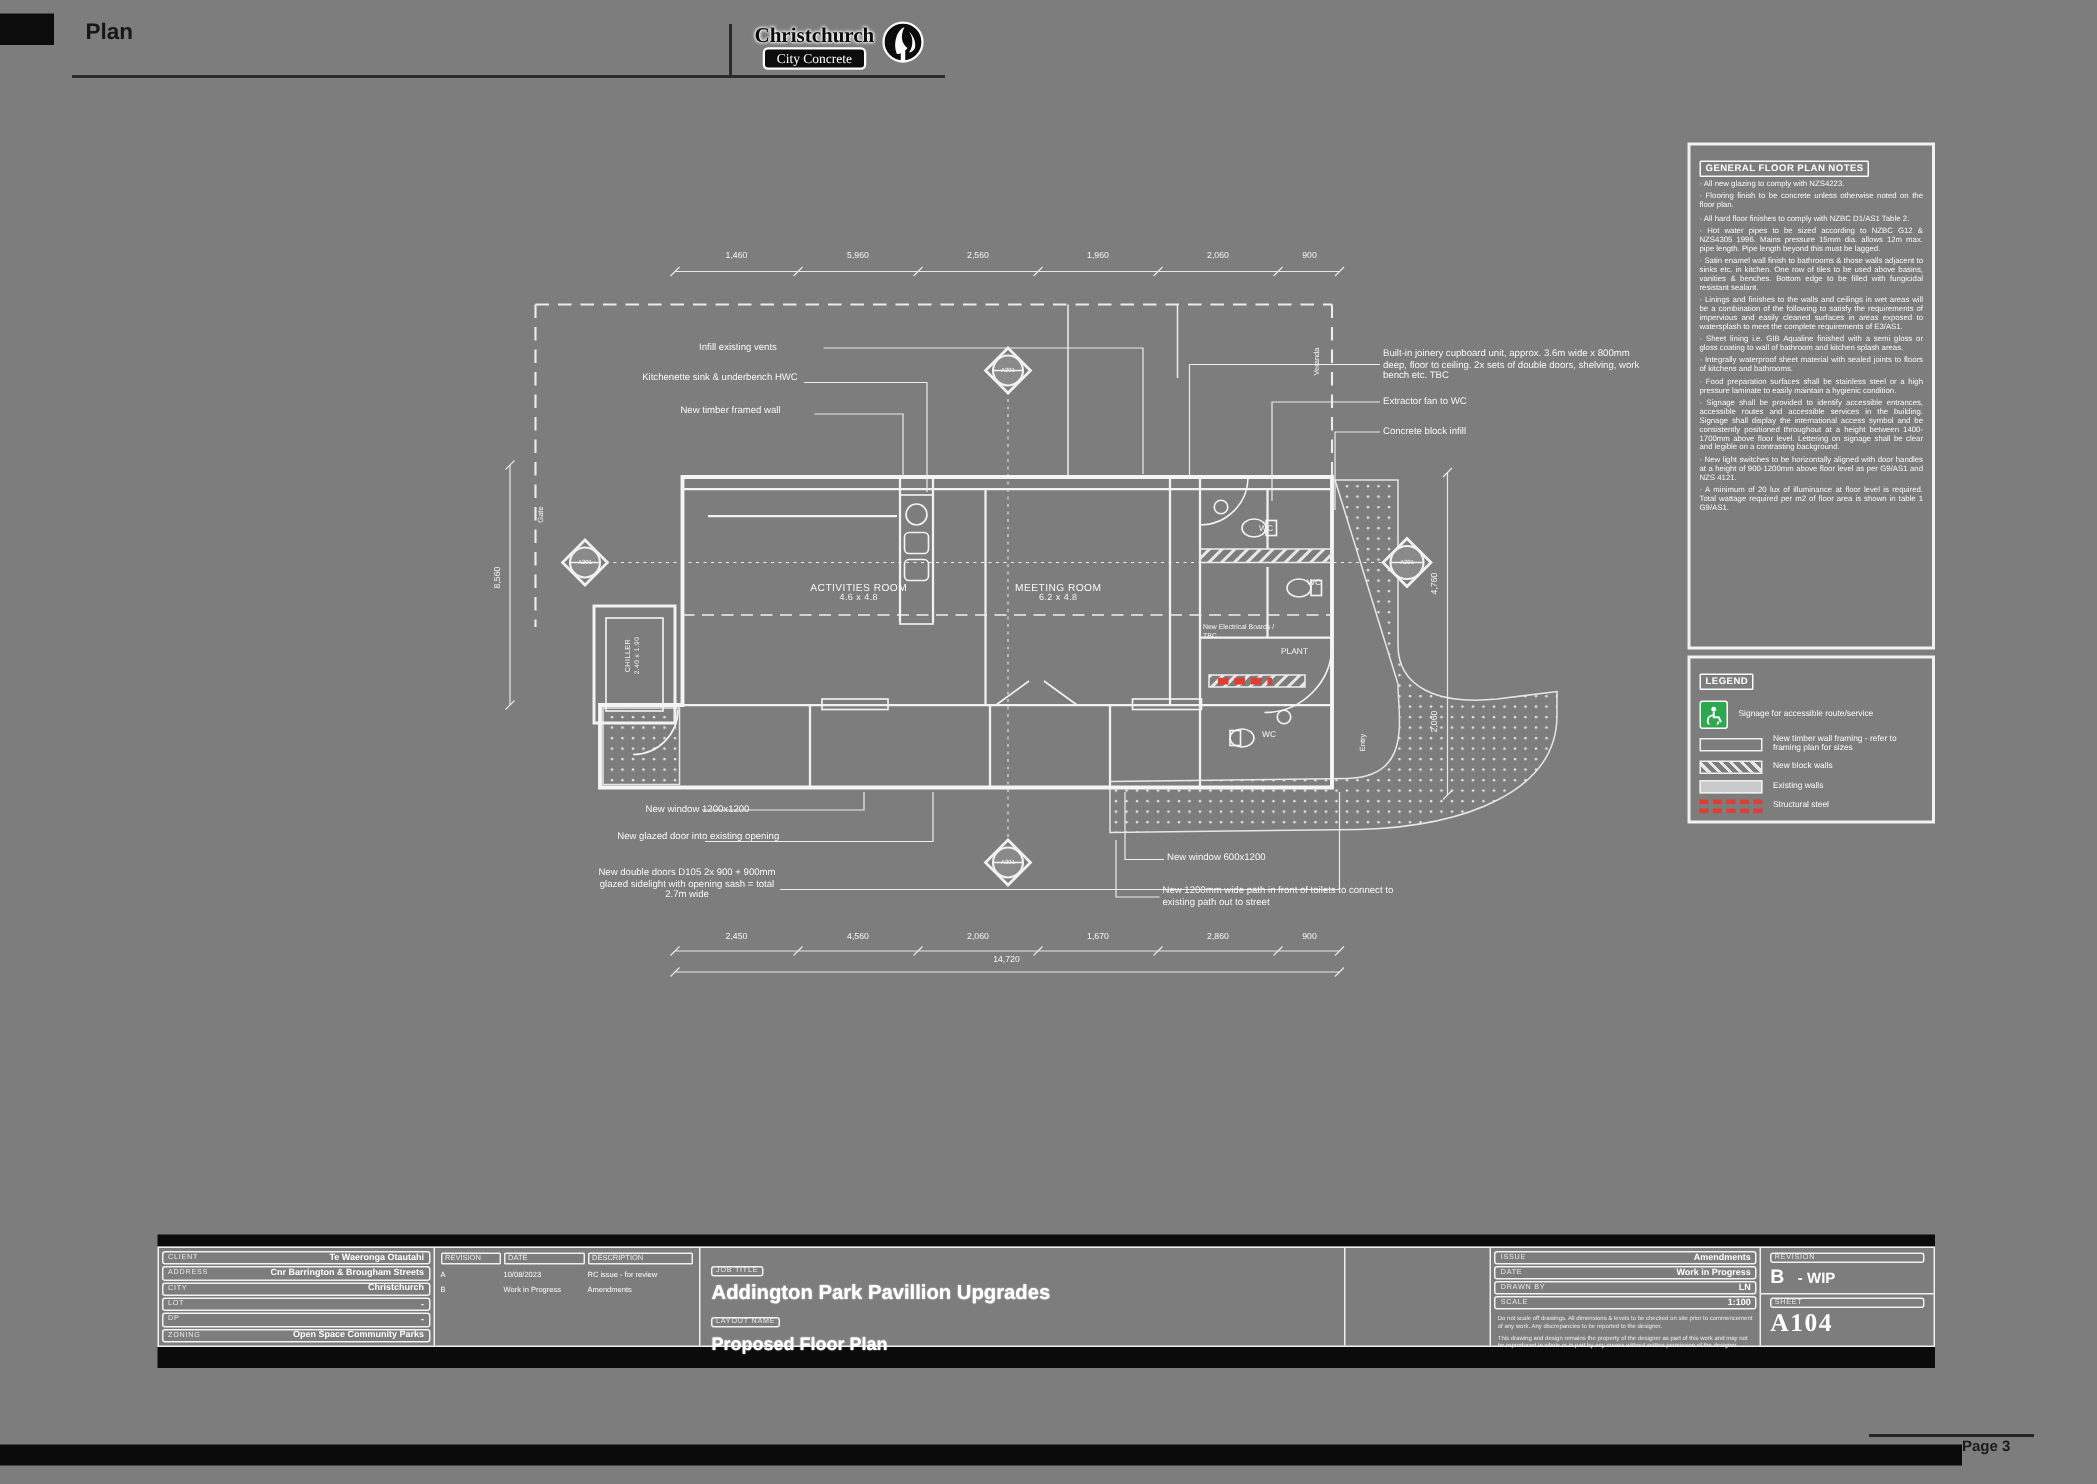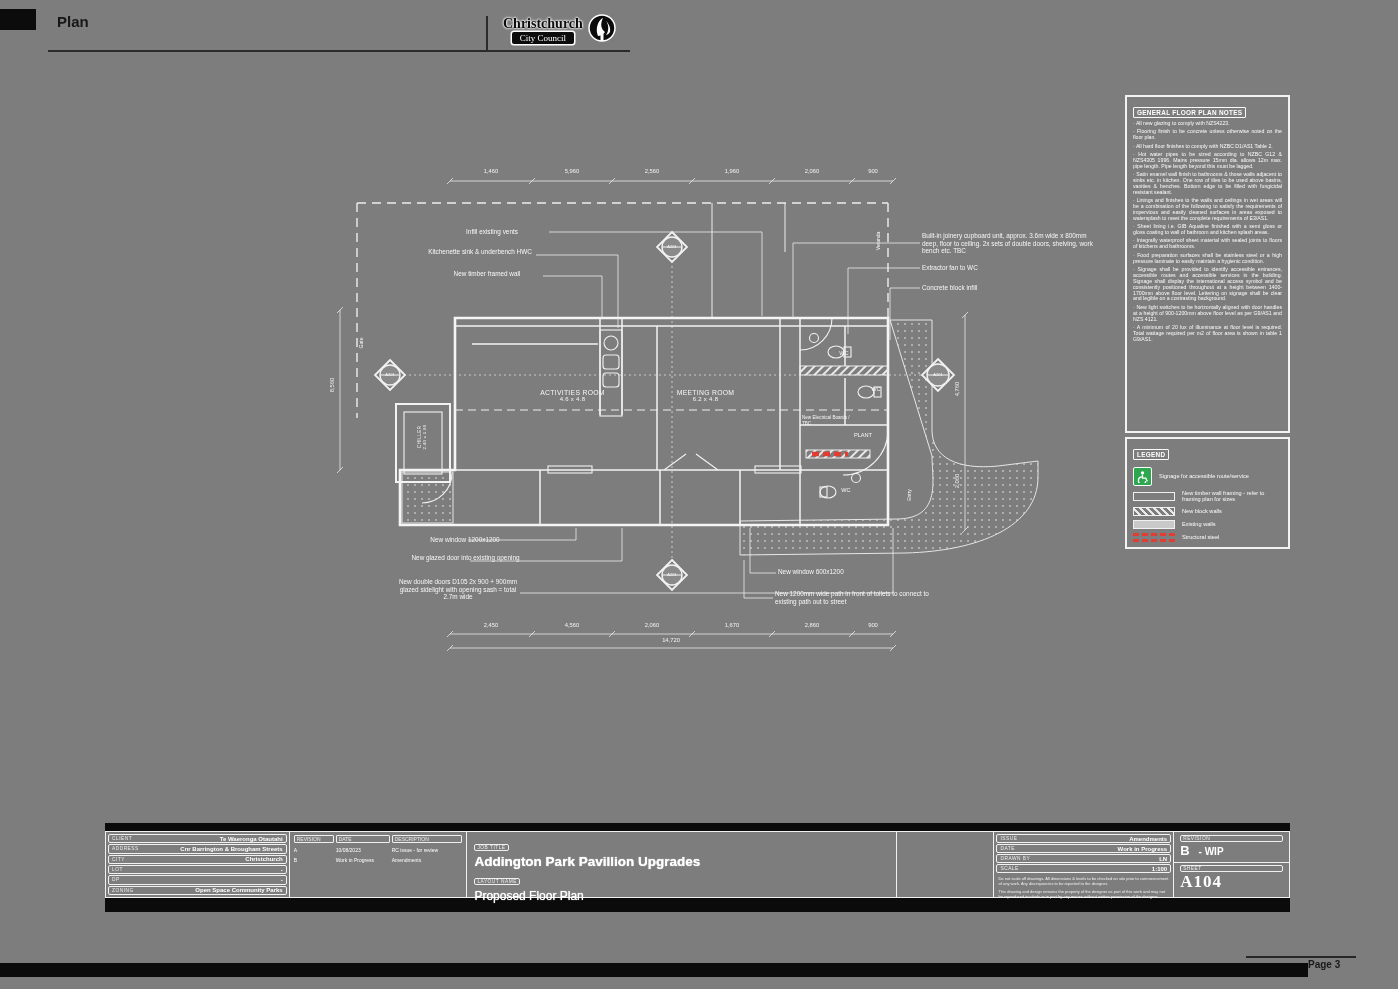--- a/index.html
+++ b/index.html
@@ -63,21 +63,21 @@
   .flab{font-size:4.8px;letter-spacing:.5px;color:#ececec;}
   .fval{font-size:6px;font-weight:bold;color:#fff;white-space:nowrap;}
   .revtable{padding:3px 4px;color:#fff;}
   .revgrid{display:grid;grid-template-columns:40px 54px 1fr;column-gap:2px;font-size:5px;}
   .revhead span{border:1px solid #f0f0f0;padding:0 2px;border-radius:1px;color:#ececec;}
   .revrow{margin-top:4px;line-height:1.2;}
   .jobcol{padding:3px 7px;color:#fff;}
   .boxlab{display:inline-block;border:1px solid #f0f0f0;border-radius:2px;padding:0 2px;
           font-size:4.8px;letter-spacing:.5px;color:#ececec;}
   .job-title{font-size:13.5px;font-weight:bold;margin-top:1px;text-shadow:0 0 1px #fff;}
-  .layout-name{font-size:12px;font-weight:normal;margin-top:2px;text-shadow:0 0 1px #fff;}
+  .layout-name{font-size:12px;font-weight:bold;margin-top:2px;text-shadow:0 0 1px #fff;}
   .disc{font-size:4px;line-height:1.25;color:#f0f0f0;margin-top:2px;padding:0 2px;}
   .sheetcol{padding:3px 6px;color:#fff;display:flex;flex-direction:column;}
   .rev-line{display:flex;align-items:baseline;gap:9px;margin-top:1px;}
   .rev-big{font-size:13px;font-weight:bold;}
   .rev-suffix{font-size:10px;font-weight:bold;}
   .sheet-sep{border-top:1.5px solid #f0f0f0;margin:4px -6px 2px;}
   .sheet-big{font-size:17px;font-weight:bold;letter-spacing:1px;font-family:Liberation Serif, serif;}
 
   
   .foot-bar{left:0;top:963px;width:1308px;height:14px;background:#0b0b0b;}
@@ -87,21 +87,21 @@
 </head>
 <body>
 
 <div class="abs hdr-blackbox"></div>
 <div class="abs memo-title">Plan</div>
 <div class="abs hdr-rule"></div>
 <div class="abs hdr-vline"></div>
 <div class="abs ccc-logo">
   <div class="ccc-text">
     <span class="ccc-l1">Christchurch</span>
-    <span class="ccc-l2">City Council</span>
+    <span class="ccc-l2">City Concrete</span>
   </div>
   <span>
     <svg width="30" height="32" viewBox="-15 -16 30 32">
       <circle r="13" fill="#0c0c0c" stroke="#fff" stroke-width="1.5"></circle>
       <path d="M-4,8 C-7,1 -4,-8 1,-10 C-2,-4 -1,1 3,4 C1,7 -2,8 -4,8 Z" fill="#fff"></path>
       <path d="M4,7 C7,3 7,-3 4,-7 C6,-5 9,-1 8,4 C7,6 5,7 4,7 Z" fill="#fff"></path>
       <rect x="-1.5" y="6" width="3" height="7" fill="#fff"></rect>
     </svg>
   </span>
 </div>

